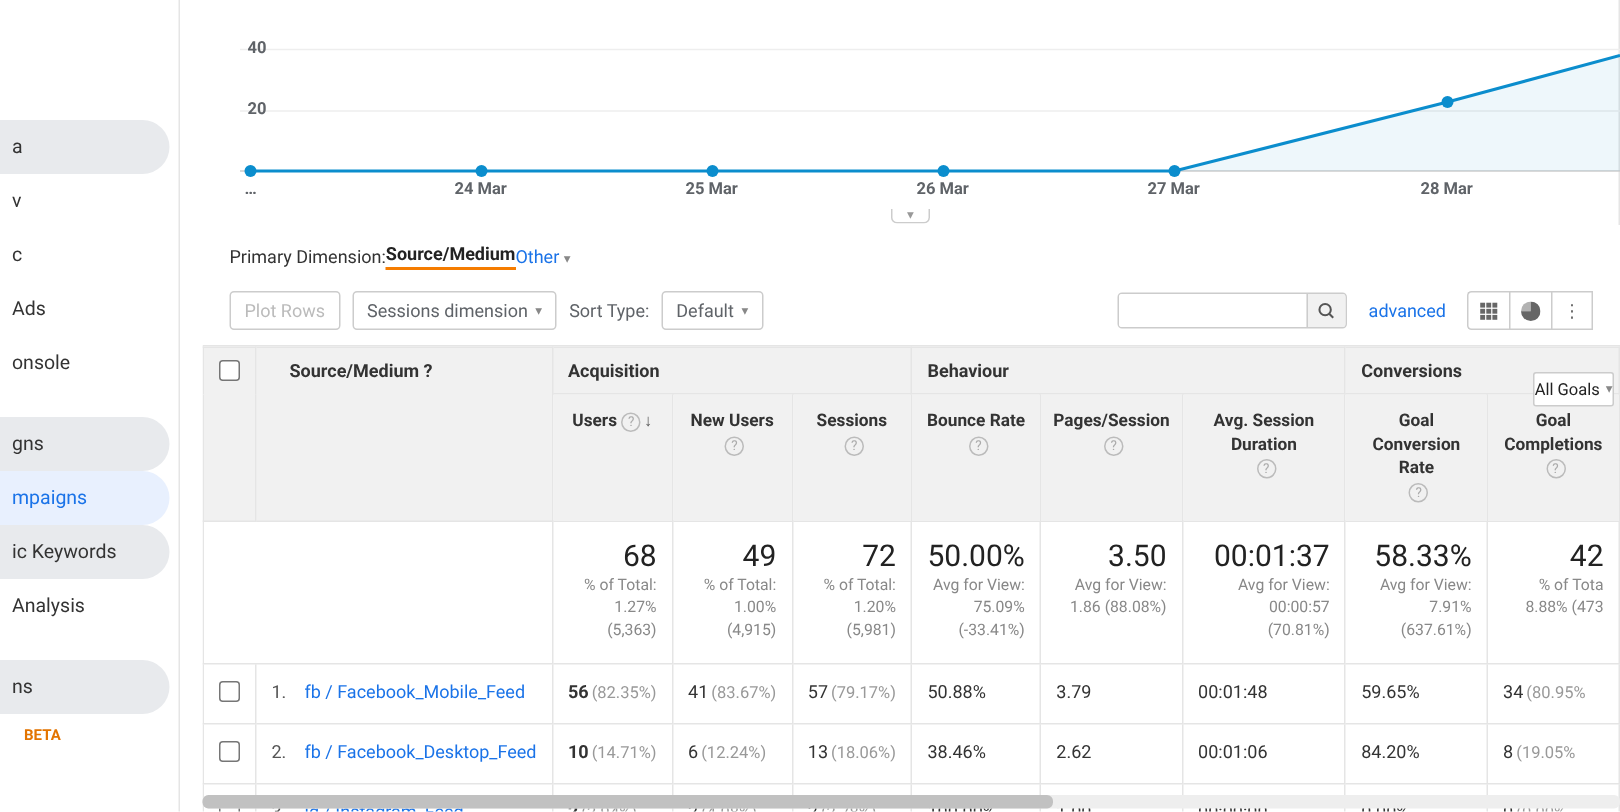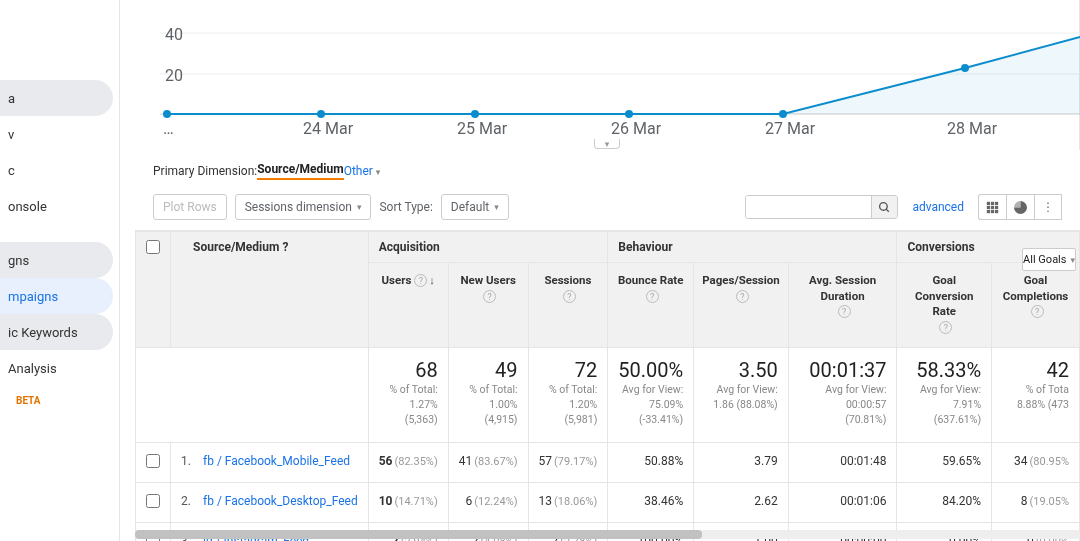--- a/index.html
+++ b/index.html
@@ -6,21 +6,21 @@
 body { font-family: Roboto, Arial, sans-serif; font-size: 13px; color: #222; background: #fff; overflow: hidden; width: 1080px; height: 541px; }
 .sidebar { position: absolute; left: 0; top: 0; width: 120px; height: 100%; background: #fff; border-right: 1px solid #e5e5e5; padding-top: 80px; }
 .side-item { display: flex; align-items: center; height: 36px; padding: 0 8px; font-size: 13px; color: #333; border-radius: 0 18px 18px 0; margin-right: 6px; cursor: pointer; white-space: nowrap; overflow: hidden; }
 .side-item.pill { background: #e8eaed; }
 .side-item.active { background: #e8f0fe; color: #1a73e8; }
 .side-item.section { margin-top: 18px; }
 .badge-beta { color: #e37400; font-size: 10px; font-weight: 700; margin-left: 4px; }
 .main { position: absolute; left: 135px; right: 0; top: 0; bottom: 0; overflow: hidden; }
 .chart-box { position: relative; height: 150px; border-right: 1px solid #e5e5e5; }
 .chart-svg { position: absolute; left: 0; top: 0; }
-.chart-labels { position: absolute; left: 0; right: 0; top: 0; bottom: 0; font-size: 16px; color: #5f6368; }
+.chart-labels { position: absolute; left: 0; right: 0; top: 0; bottom: 0; font-size: 11px; color: #5f6368; font-weight: bold; }
 .slider-tab { position: absolute; left: 50%; top: 139px; transform: translateX(-50%); width: 26px; height: 10px; border: 1px solid #ccc; border-top: none; border-radius: 0 0 4px 4px; background: #fff; display: flex; align-items: center; justify-content: center; font-size: 9px; color: #999; }
 .primary-row { display: flex; align-items: center; padding: 12px 18px 8px; font-size: 12px; color: #5f6368; }
 .primary-row .lbl { color: #333; }
 .primary-row .sel { font-weight: 700; color: #222; border-bottom: 2px solid #f57c00; padding-bottom: 2px; }
 .primary-row .other { color: #1a73e8; cursor: pointer; }
 .controls-row { display: flex; align-items: center; gap: 8px; padding: 6px 18px 10px; font-size: 12px; color: #5f6368; border-bottom: 1px solid #e5e5e5; }
 .btn { border: 1px solid #ccc; background: #fff; padding: 5px 9px; border-radius: 3px; color: #5f6368; cursor: pointer; display: inline-flex; align-items: center; gap: 5px; white-space: nowrap; }
 .btn.disabled { color: #bbb; cursor: default; }
 .caret { font-size: 9px; color: #888; }
 .spacer { flex: 1; }
@@ -35,21 +35,21 @@
 .table th, .table td { border: 1px solid #e5e5e5; vertical-align: top; }
 .table thead th { background: #f1f1f1; color: #5f6368; font-weight: 400; }
 .table .grp-head th { padding: 8px 10px; text-align: left; font-weight: 700; color: #333; font-size: 12px; }
 .table .col-head th { padding: 10px 8px 12px; text-align: center; font-size: 11.5px; line-height: 1.35; position: relative; }
 .table .col-head th .h { font-weight: 700; color: #333; display: inline-block; }
 .table .col-head th .q { display: inline-block; width: 13px; height: 13px; border: 1px solid #bbb; border-radius: 50%; font-size: 9px; color: #aaa; line-height: 12px; margin-left: 3px; cursor: help; }
 .sort-arrow { font-size: 11px; color: #555; margin-left: 2px; }
 .table .totals td { padding: 10px 10px 14px; text-align: right; }
 .table .totals .v { font-size: 20px; font-weight: 400; color: #222; }
 .table .totals .s { font-size: 10.5px; color: #888; line-height: 1.35; }
-.table .row td { padding: 11px 10px; text-align: right; color: #333; }
+.table .row td { padding: 11px 10px; text-align: left; color: #333; }
 .table .row td.cb, .table .col-head th.cb { width: 30px; text-align: center; }
 .table .row td.dim { text-align: left; white-space: nowrap; }
 .table .row td.dim .idx { color: #555; margin-right: 10px; display: inline-block; width: 12px; }
 .table .row td.dim .link { color: #1a73e8; cursor: pointer; }
 .table .row td .pct { color: #999; font-size: 11px; margin-left: 2px; }
 .table .row td b { font-weight: 700; }
 input[type=checkbox] { width: 14px; height: 14px; cursor: pointer; }
 .scroll-track { position: absolute; left: 135px; right: 0; bottom: 2px; height: 9px; background: #eee; border-radius: 4px; }
 .scroll-thumb { position: absolute; left: 0; width: 60%; height: 100%; background: #c1c1c1; border-radius: 4px; }
 .goals-sel { position: absolute; right: 4px; top: 248px; border: 1px solid #ccc; background: #fff; font-size: 11px; padding: 4px 0; border-radius: 2px; display: flex; align-items: center; gap: 4px; }
@@ -61,33 +61,39 @@
   <div class="side-item pill">
       <span>a</span>
     </div>
   <div class="side-item">
       <span>v</span>
     </div>
   <div class="side-item">
       <span>c</span>
     </div>
   <div class="side-item">
+      <span>Ads</span>
+    </div>
+  <div class="side-item">
       <span>onsole</span>
     </div>
   <div class="side-item pill section">
       <span>gns</span>
     </div>
   <div class="side-item active">
       <span>mpaigns</span>
     </div>
   <div class="side-item pill">
       <span>ic Keywords</span>
     </div>
   <div class="side-item">
       <span>Analysis</span>
+    </div>
+  <div class="side-item pill section">
+      <span>ns</span>
     </div>
   <div style="margin-top:6px; padding-left:12px;"><span class="badge-beta">BETA</span></div>
 </div>
 
 <div class="main">
   <div class="chart-box">
     <svg class="chart-svg" width="945" height="150">
       <line x1="25" y1="33" x2="945" y2="33" stroke="#eee"></line>
       <line x1="25" y1="74" x2="945" y2="74" stroke="#eee"></line>
       <line x1="25" y1="114" x2="945" y2="114" stroke="#ccc"></line>

